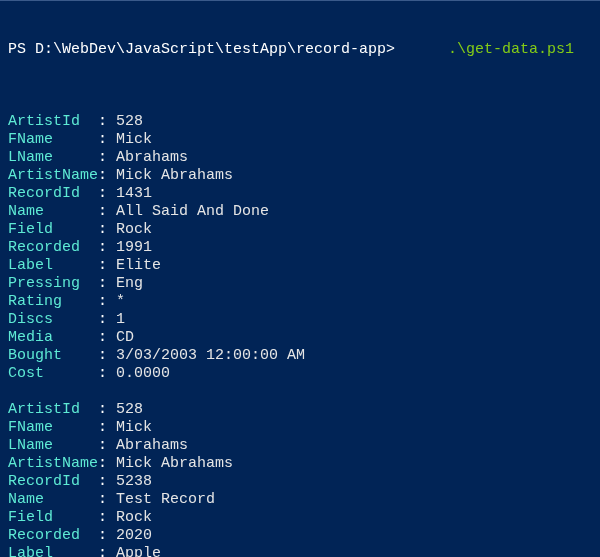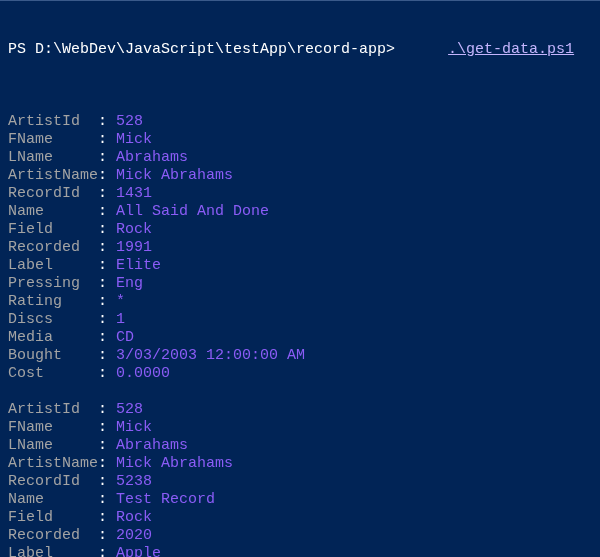--- a/index.html
+++ b/index.html
@@ -22,41 +22,40 @@
       box-sizing: border-box;
     }
     .prompt-line {
       display: flex;
       gap: 44px;
     }
     .prompt {
       color: #ffffff;
     }
     .command {
-      color: #c4b5fd;
-      text-decoration: underline;
+      color: #84cc16;
     }
     .record {
       margin-top: 1.2em;
     }
     .kv-row {
       display: flex;
     }
     .key {
       display: inline-block;
       width: 10ch;
-      color: #a3a3a3;
+      color: #5eead4;
     }
     .sep {
       display: inline-block;
       width: 2ch;
       color: #ffffff;
     }
     .val {
-      color: #8b5cf6;
+      color: #e5e5e5;
     }
   </style>
 </head>
 <body>
 
 <div class="terminal">
   <div class="prompt-line">
     <span class="prompt">PS D:\WebDev\JavaScript\testApp\record-app&gt; </span><span class="command">.\get-data.ps1</span>
   </div>
   <div id="records-container"><div class="record"><div class="kv-row"><span class="key">ArtistId</span><span class="sep">: </span><span class="val">528</span></div><div class="kv-row"><span class="key">FName</span><span class="sep">: </span><span class="val">Mick</span></div><div class="kv-row"><span class="key">LName</span><span class="sep">: </span><span class="val">Abrahams</span></div><div class="kv-row"><span class="key">ArtistName</span><span class="sep">: </span><span class="val">Mick Abrahams</span></div><div class="kv-row"><span class="key">RecordId</span><span class="sep">: </span><span class="val">1431</span></div><div class="kv-row"><span class="key">Name</span><span class="sep">: </span><span class="val">All Said And Done</span></div><div class="kv-row"><span class="key">Field</span><span class="sep">: </span><span class="val">Rock</span></div><div class="kv-row"><span class="key">Recorded</span><span class="sep">: </span><span class="val">1991</span></div><div class="kv-row"><span class="key">Label</span><span class="sep">: </span><span class="val">Elite</span></div><div class="kv-row"><span class="key">Pressing</span><span class="sep">: </span><span class="val">Eng</span></div><div class="kv-row"><span class="key">Rating</span><span class="sep">: </span><span class="val">*</span></div><div class="kv-row"><span class="key">Discs</span><span class="sep">: </span><span class="val">1</span></div><div class="kv-row"><span class="key">Media</span><span class="sep">: </span><span class="val">CD</span></div><div class="kv-row"><span class="key">Bought</span><span class="sep">: </span><span class="val">3/03/2003 12:00:00 AM</span></div><div class="kv-row"><span class="key">Cost</span><span class="sep">: </span><span class="val">0.0000</span></div></div><div class="record"><div class="kv-row"><span class="key">ArtistId</span><span class="sep">: </span><span class="val">528</span></div><div class="kv-row"><span class="key">FName</span><span class="sep">: </span><span class="val">Mick</span></div><div class="kv-row"><span class="key">LName</span><span class="sep">: </span><span class="val">Abrahams</span></div><div class="kv-row"><span class="key">ArtistName</span><span class="sep">: </span><span class="val">Mick Abrahams</span></div><div class="kv-row"><span class="key">RecordId</span><span class="sep">: </span><span class="val">5238</span></div><div class="kv-row"><span class="key">Name</span><span class="sep">: </span><span class="val">Test Record</span></div><div class="kv-row"><span class="key">Field</span><span class="sep">: </span><span class="val">Rock</span></div><div class="kv-row"><span class="key">Recorded</span><span class="sep">: </span><span class="val">2020</span></div><div class="kv-row"><span class="key">Label</span><span class="sep">: </span><span class="val">Apple</span></div></div></div>

